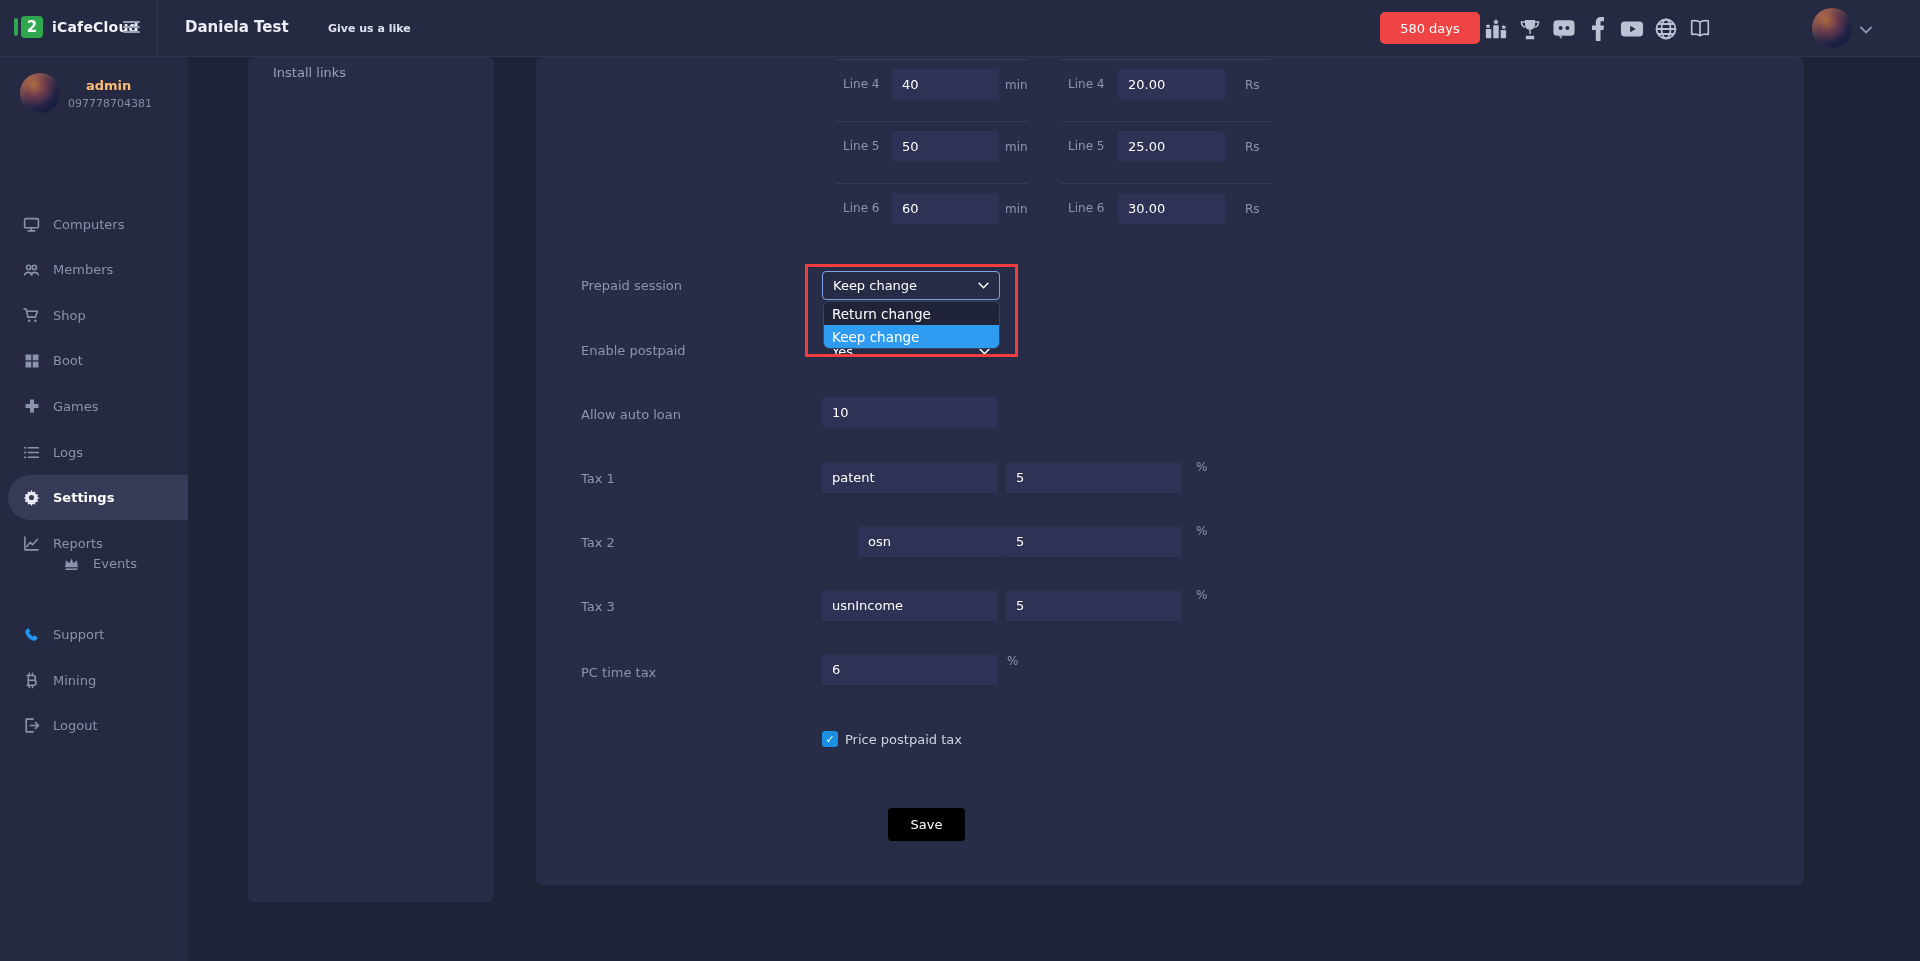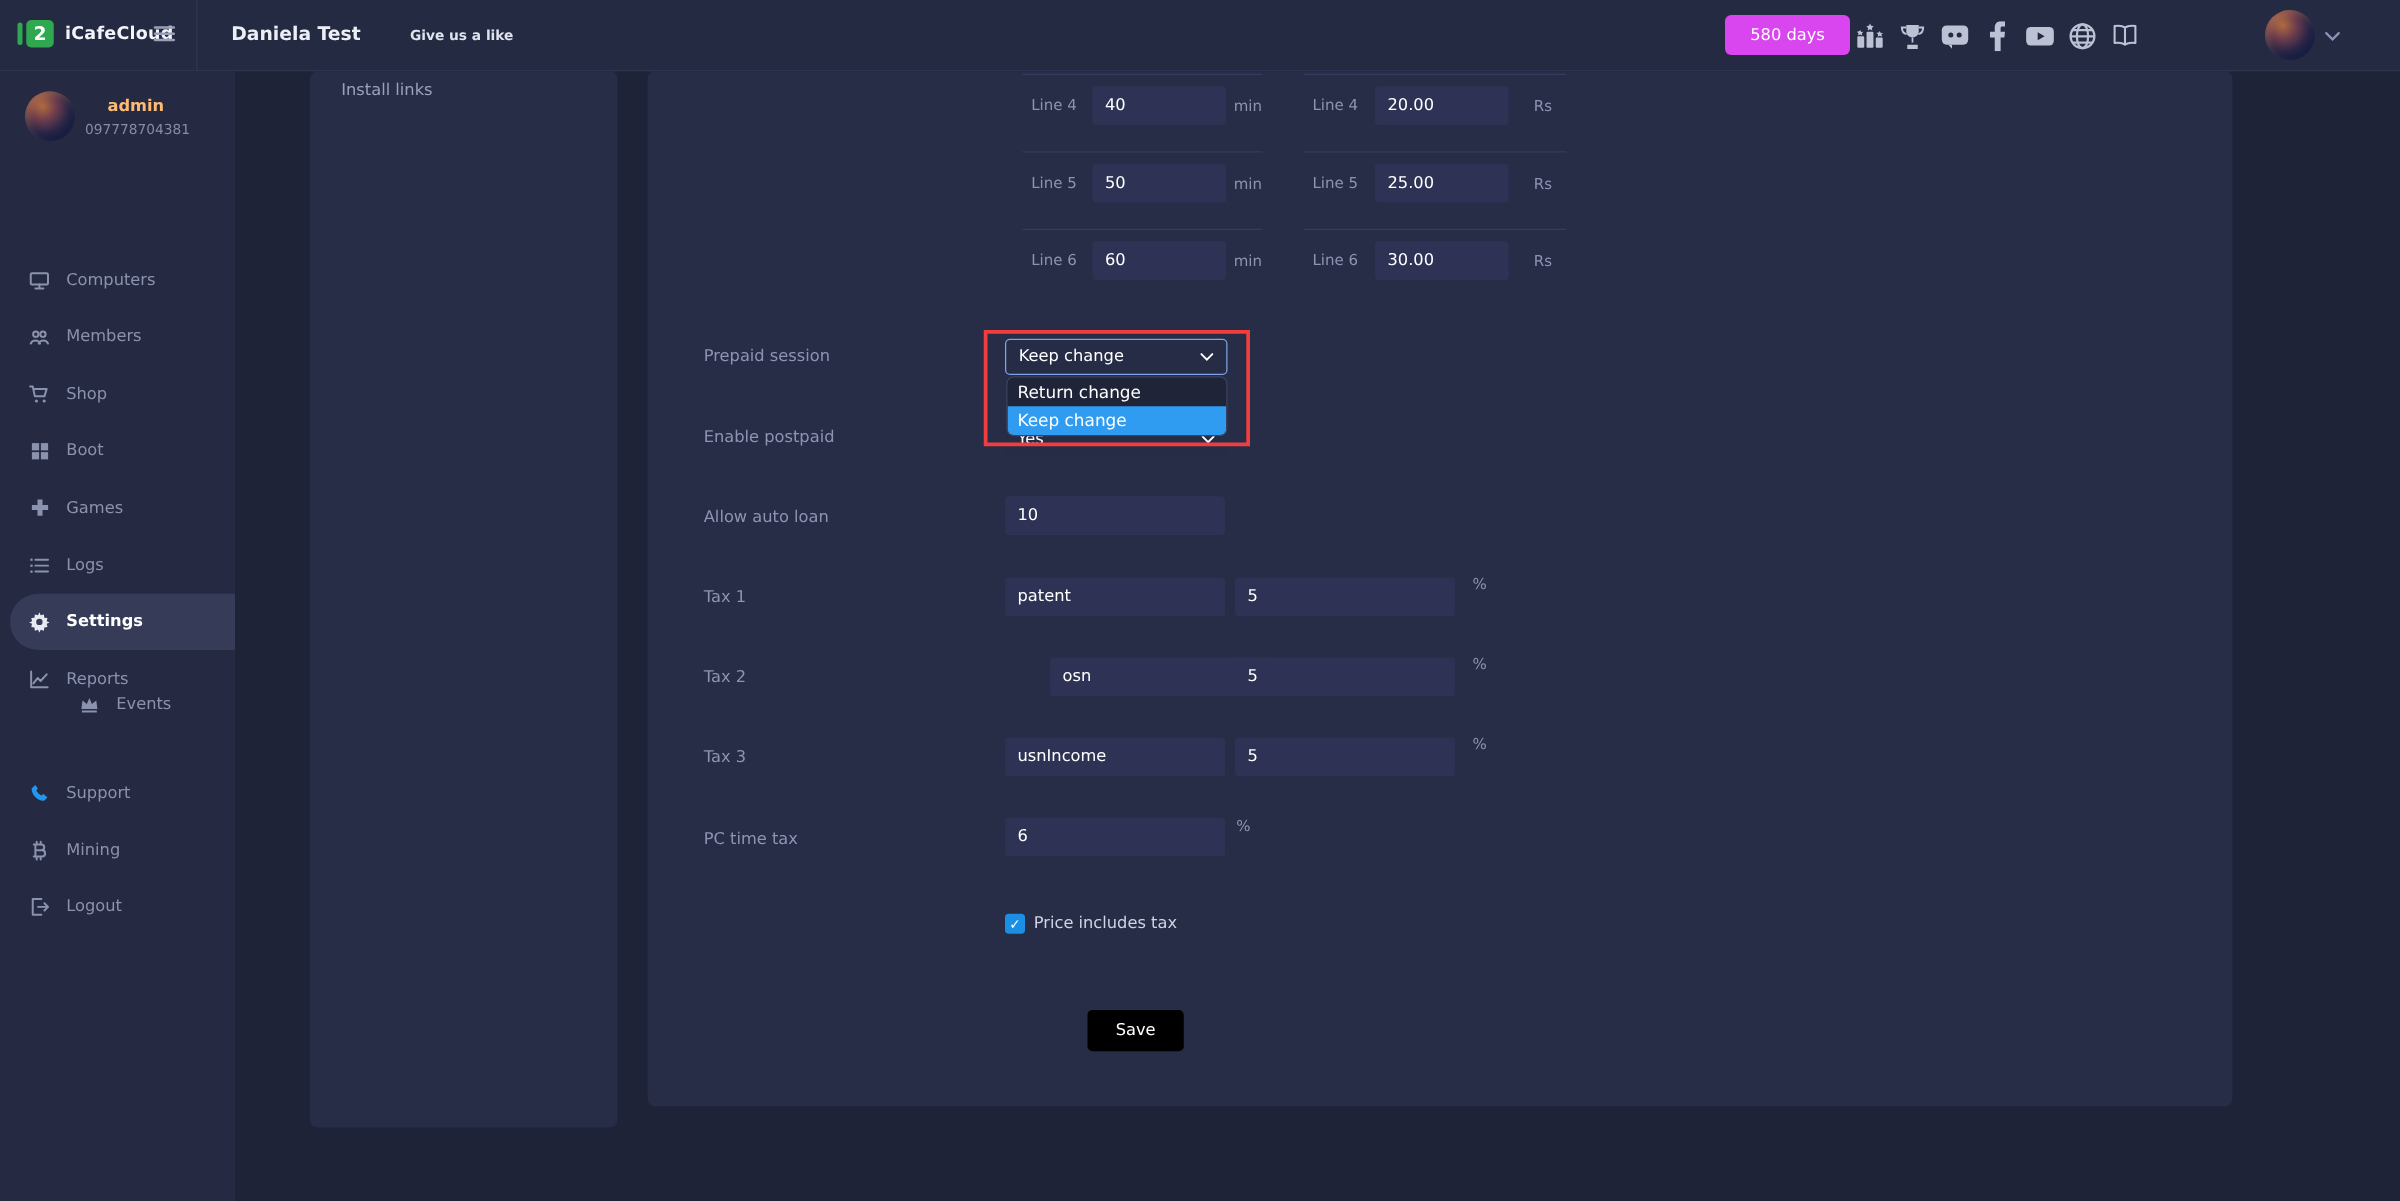--- a/index.html
+++ b/index.html
@@ -15,21 +15,21 @@
   .topbar { left:0; top:0; width:1920px; height:57px; background:#242a42; border-bottom:1px solid #2d3350; z-index:20; }
   .brand { left:14px; top:16px; display:flex; align-items:center; gap:3px; }
   .brand-i { width:4px; height:18px; background:#2fa84f; border-radius:2px; }
   .brand-sq { width:22px; height:22px; background:#2fa84f; border-radius:4px; color:#fff; font-weight:bold; font-size:15px; display:flex; align-items:center; justify-content:center; }
   .brand-text { margin-left:6px; font-size:14px; font-weight:bold; color:#f2f4fa; letter-spacing:.2px; }
   .hamburger { left:123px; top:21px; width:17px; cursor:pointer; }
   .hamburger span { display:block; height:2px; background:#9aa0b8; margin-bottom:3px; border-radius:1px; }
   .topbar-divider { left:157px; top:0; width:1px; height:57px; background:#303754; }
   .page-title { left:185px; top:18px; font-size:15px; font-weight:600; color:#eceef6; }
   .like-label { left:328px; top:22px; font-size:11px; font-weight:bold; color:#dfe3ee; cursor:pointer; }
-  .days-badge { left:1380px; top:12px; width:100px; height:32px; background:#d946ef; border-radius:5px; color:#fff; font-size:13px; display:flex; align-items:center; justify-content:center; cursor:pointer;text-align:right; }
+  .days-badge { left:1380px; top:12px; width:100px; height:32px; background:#ef4444; border-radius:5px; color:#fff; font-size:13px; display:flex; align-items:center; justify-content:center; cursor:pointer;text-align:right; }
   .top-icons { left:1484px; top:0; height:57px; display:flex; align-items:center; gap:10px; }
   .top-icon { width:24px; height:24px; color:#bcc2d4; display:flex; align-items:center; justify-content:center; cursor:pointer; }
   .avatar { border-radius:50%;
     background:radial-gradient(circle at 35% 30%, #b06a3e 0%, #6d3d4e 30%, #3a2c4a 55%, #141a2e 85%);
     box-shadow:inset -4px -6px 10px rgba(20,30,70,.8), inset 3px 3px 6px rgba(255,170,90,.35); }
   .avatar.top { left:1812px; top:8px; width:40px; height:40px; cursor:pointer; }
   .chevron-small { left:1860px; top:22px; color:#8a93b5; }
 
   
   .sidebar { left:0; top:57px; width:188px; height:904px; background:#252a42; z-index:10; }
@@ -43,21 +43,21 @@
   .nav-item.active { background:#363c58; border-radius:24px 0 0 24px; left:8px; width:180px; color:#fff; }
   .nav-item.active .nico { margin-left:15px; color:#e8eaf2; }
   .nav-item.active .nlabel { font-weight:600; }
   .nico.blue { color:#2196f3; }
 
   
   .subpanel { left:248px; top:57px; width:246px; height:845px; background:#272c47; border-radius:6px; z-index:5; }
   .subpanel-item { position:absolute; left:25px; top:8px; font-size:13px; color:#9aa0ba; cursor:pointer; }
 
   
-  .mainpanel { left:518px; top:57px; width:1268px; height:828px; background:#272c47; border-radius:6px; z-index:5; }
+  .mainpanel { left:536px; top:57px; width:1268px; height:828px; background:#272c47; border-radius:6px; z-index:5; }
   .divider { position:absolute; height:1px; background:#353b5b; }
   .flabel { position:absolute; color:#8d94b2; font-size:13px; transform:translateY(-50%); }
   .unit { position:absolute; color:#8d94b2; font-size:12px; }
   .tinput { position:absolute; background:#2e3355; border:1px solid #2e3355; border-radius:3px; color:#fff; font-size:13px; padding:0 9px; font-family:inherit; outline:none; }
   .lineval { height:31px; width:107px; }
   .formval { height:31px; width:176px; }
 
   .select { position:absolute; background:#262b46; border-radius:4px; color:#fff; font-size:13px; display:flex; align-items:center; padding:0 10px; justify-content:space-between; cursor:pointer; }
   .select.focused { border:1px solid #7ea2e4; }
   .options { position:absolute; left:287px; top:244px; width:177px; background:#1f2439; border:1px solid #3c4260; border-radius:6px; z-index:6; overflow:hidden; }
@@ -337,16 +337,16 @@
       <input class="tinput formval" style="left: 286px; top: 533px;" value="usnIncome">
       <input class="tinput formval" style="left: 470px; top: 533px;" value="5">
       <div class="unit" style="left:660px; top:531px;">%</div>
     </div>
 
   <div class="flabel" style="left:45px; top:615px;">PC time tax</div>
   <input class="tinput formval" style="left: 286px; top: 597px;" value="6">
   <div class="unit" style="left:471px; top:597px;">%</div>
 
   <div class="checkbox" style="left:286px; top:674px;"></div>
-  <div class="cb-label" style="left:309px; top:682px;">Price includes tax</div>
+  <div class="cb-label" style="left:309px; top:682px;">Price postpaid tax</div>
 
   <button class="save-btn">Save</button>
 </main>
 
 </body></html>

